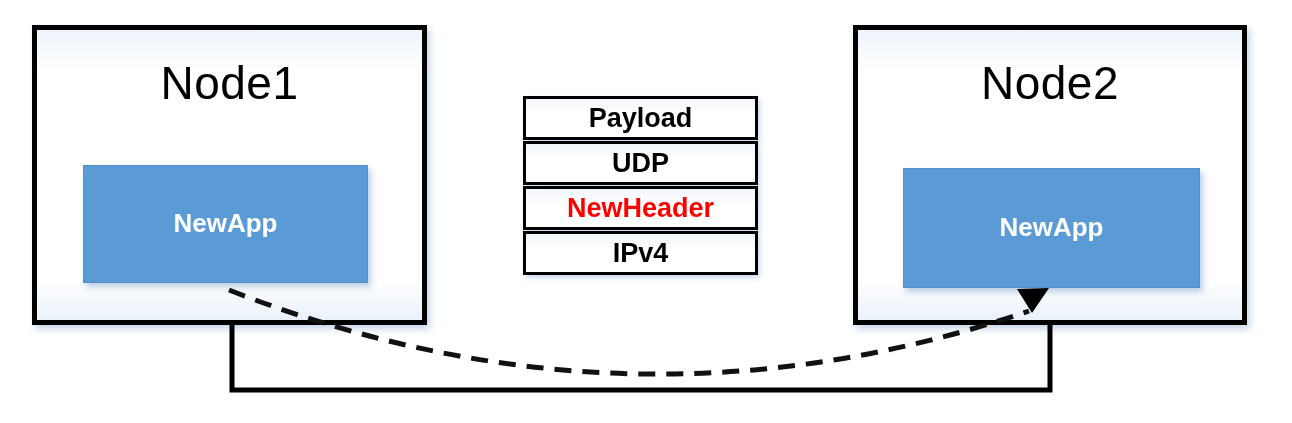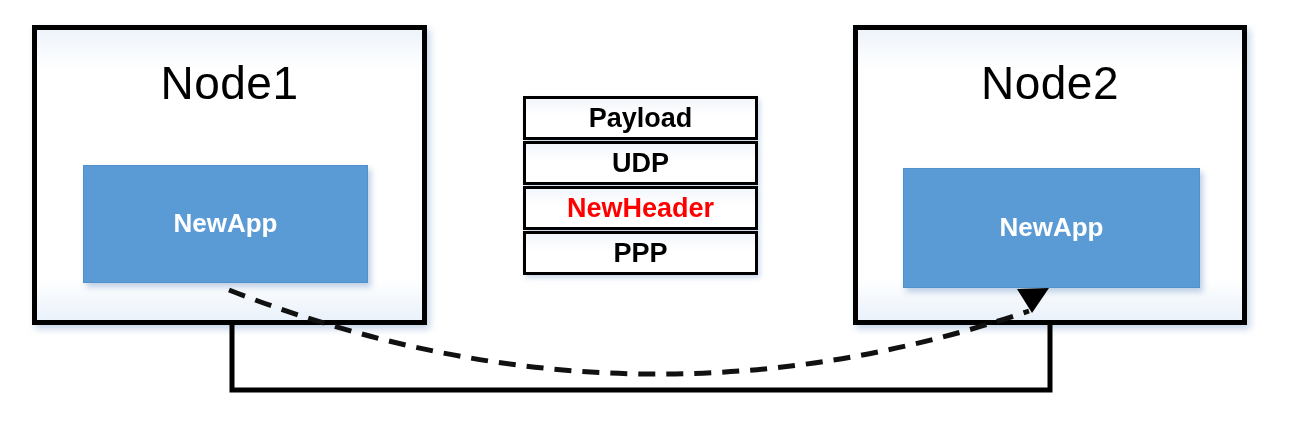--- a/index.html
+++ b/index.html
@@ -107,21 +107,21 @@
   </div>
 
   <div class="app-box app2-pos">
     <span>NewApp</span>
   </div>
 
   <div class="stack">
     <div class="stack-row" style="color: rgb(0, 0, 0);">Payload</div>
     <div class="stack-row" style="color: rgb(0, 0, 0);">UDP</div>
     <div class="stack-row" style="color: rgb(255, 0, 0);">NewHeader</div>
-    <div class="stack-row" style="color: rgb(0, 0, 0);">PPP</div>
+    <div class="stack-row" style="color: rgb(0, 0, 0);">IPv4</div>
   </div>
 
   <svg class="overlay" viewBox="0 0 1292 423" xmlns="http://www.w3.org/2000/svg">
 
     <path d="M 232 323 L 232 390 L 1050 390 L 1050 323" fill="none" stroke="#000000" stroke-width="5"></path>
 
     <path d="M 229 290 Q 630 447 1029 311" fill="none" stroke="#111111" stroke-width="5" stroke-dasharray="17 11" stroke-linecap="butt"></path>
     <polygon points="1017,289 1049,288 1032,313" fill="#000000"></polygon>
   </svg>
 

